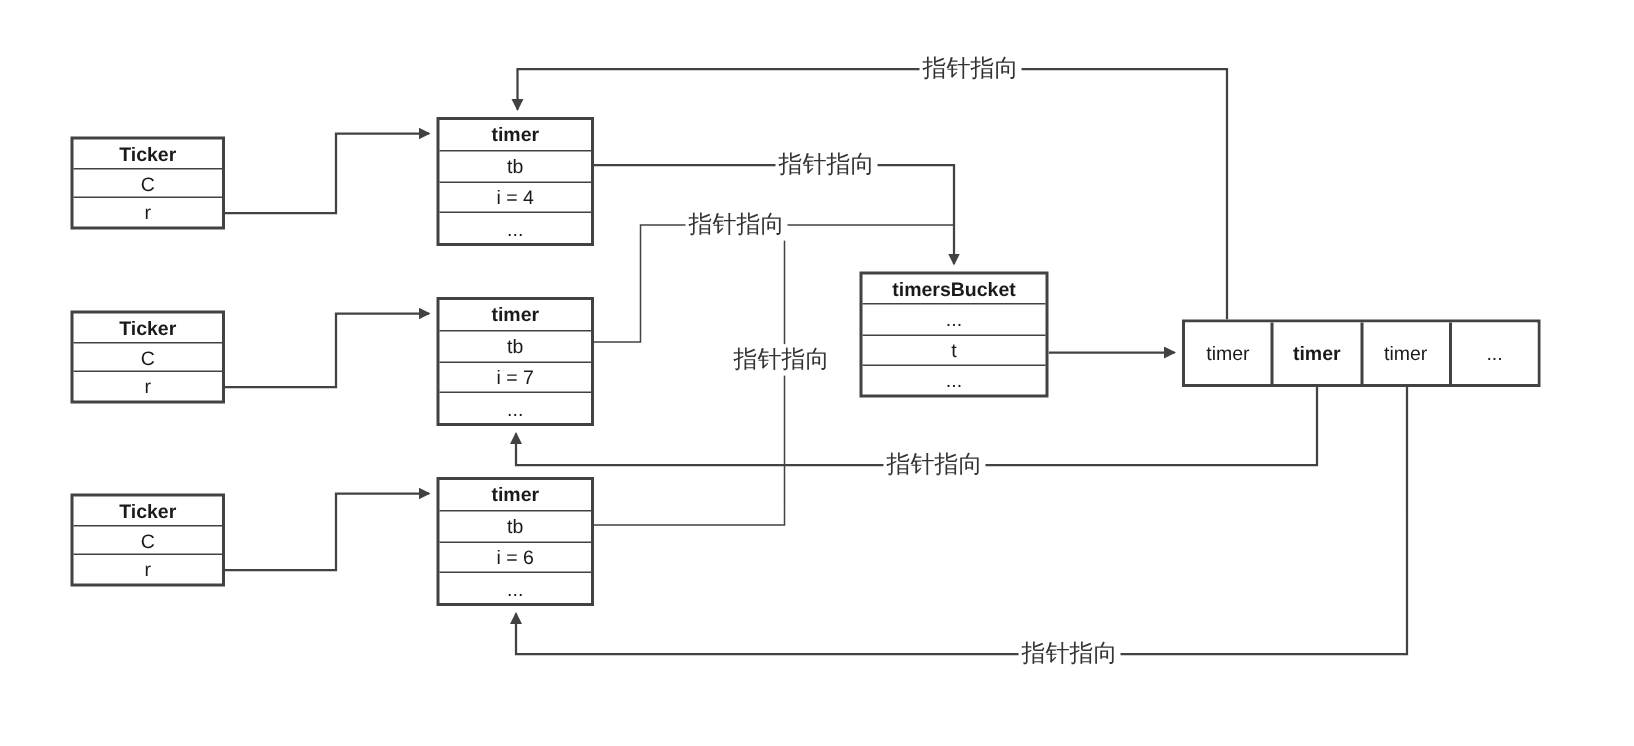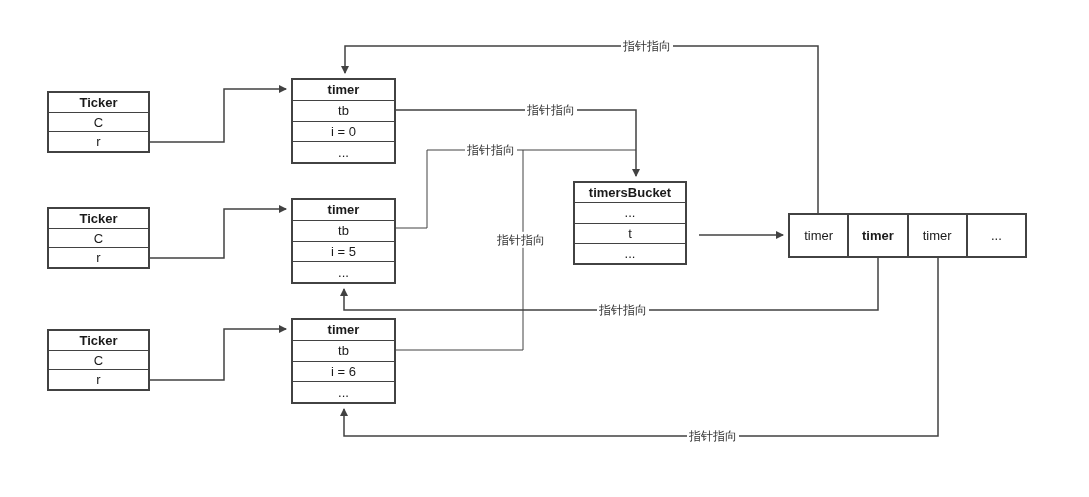--- a/index.html
+++ b/index.html
@@ -23,21 +23,21 @@
     display:flex;box-sizing:border-box;
   }
   .cell-row .cell{
     flex:1;display:flex;align-items:center;justify-content:center;
     font-size:13px;border-left:2px solid #424242;background:#fff;
   }
   .cell-row .cell:first-child{border-left:none;}
   .cell-row .cell.bold{font-weight:bold;}
   .edge-label{
     position:absolute;z-index:3;background:#fff;color:#333;
-    font-size:12px;line-height:1.2;padding:1px 2px;white-space:nowrap;
+    font-size:16px;line-height:1.2;padding:1px 2px;white-space:nowrap;
     transform:translate(-50%,-50%);
   }
 </style>
 </head>
 <body>
 
 <div id="canvas">
 
   <svg id="edges-svg" width="1089" height="497" viewBox="0 0 1089 497">
     <defs>
@@ -75,37 +75,37 @@
   </div>
   <div class="box" style="left:47px;top:329px;width:103px;height:62px">
     <div class="row hdr">Ticker</div>
     <div class="row">C</div>
     <div class="row">r</div>
   </div>
 
   <div class="box" style="left:291px;top:78px;width:105px;height:86px">
     <div class="row hdr">timer</div>
     <div class="row">tb</div>
-    <div class="row">i = 0</div>
+    <div class="row">i = 4</div>
     <div class="row">...</div>
   </div>
   <div class="box" style="left:291px;top:198px;width:105px;height:86px">
     <div class="row hdr">timer</div>
     <div class="row">tb</div>
-    <div class="row">i = 5</div>
+    <div class="row">i = 7</div>
     <div class="row">...</div>
   </div>
   <div class="box" style="left:291px;top:318px;width:105px;height:86px">
     <div class="row hdr">timer</div>
     <div class="row">tb</div>
     <div class="row">i = 6</div>
     <div class="row">...</div>
   </div>
 
-  <div class="box" style="left:573px;top:181px;width:114px;height:84px">
+  <div class="box" style="left:573px;top:181px;width:126px;height:84px">
     <div class="row hdr">timersBucket</div>
     <div class="row">...</div>
     <div class="row">t</div>
     <div class="row">...</div>
   </div>
 
   <div class="cell-row" style="left:788px;top:213px;width:239px;height:45px">
     <div class="cell">timer</div>
     <div class="cell bold">timer</div>
     <div class="cell">timer</div>

